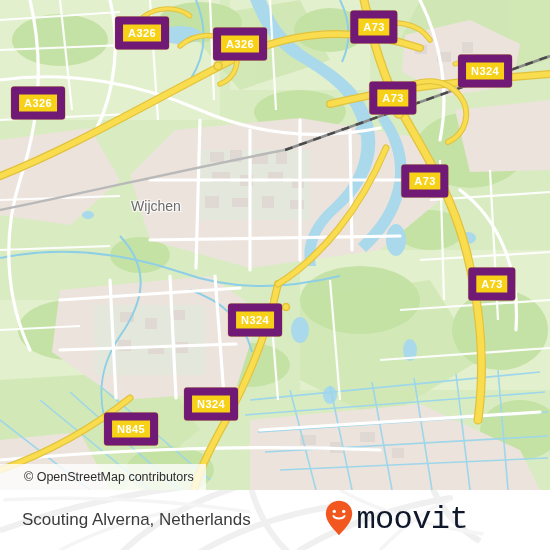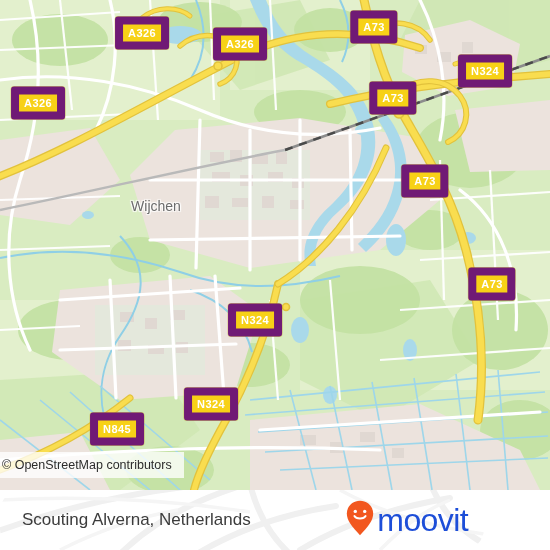--- a/index.html
+++ b/index.html
@@ -109,25 +109,25 @@
     width: 0; height: 0;
     border-left: 13px solid transparent;
     border-right: 13px solid transparent;
     border-top: 14px solid #ffffff;
   }
 
   
   #attribution {
     position: absolute;
     left: 0;
-    top: 452px;
+    top: 464px;
     height: 26px;
     display: flex;
     align-items: center;
-    padding: 0 12px 0 2px;
+    padding: 0 12px 0 24px;
     background: rgba(255,255,255,.78);
     color: #2c2c2c;
     font-size: 12.5px;
     font-family: "Liberation Sans", sans-serif;
     white-space: nowrap;
   }
 
   
   #footer {
     position: absolute;
@@ -158,23 +158,23 @@
   #brand {
     position: absolute;
     right: 16px;
     top: 50%;
     transform: translateY(-50%);
     display: flex;
     align-items: center;
     gap: 3px;
   }
   #brand-name {
-    color: #1d4ed8;
+    color: #0f172a;
     font-size: 32px;
-    font-family: Liberation Sans, sans-serif;
+    font-family: Liberation Mono, monospace;
     font-weight: 500;
     letter-spacing: -.6px;
     line-height: 32px;
   }
 </style>
 </head>
 <body>
 
 <div id="app">
 
@@ -392,21 +392,21 @@
     <div class="shield" style="left:142px; top:33px;">A326</div>
     <div class="shield" style="left:240px; top:44px;">A326</div>
     <div class="shield" style="left:38px;  top:103px;">A326</div>
     <div class="shield" style="left:374px; top:27px;">A73</div>
     <div class="shield" style="left:393px; top:98px;">A73</div>
     <div class="shield" style="left:485px; top:71px;">N324</div>
     <div class="shield" style="left:425px; top:181px;">A73</div>
     <div class="shield" style="left:492px; top:284px;">A73</div>
     <div class="shield" style="left:255px; top:320px;">N324</div>
     <div class="shield" style="left:211px; top:404px;">N324</div>
-    <div class="shield" style="left:117px; top:429px;">N845</div>
+    <div class="shield" style="left:131px; top:429px;">N845</div>
 
 
     <div id="attribution">© OpenStreetMap contributors</div>
   </div>
 
   <div id="footer">
     <svg id="footer-watermark" viewBox="0 0 550 60" preserveAspectRatio="none">
       <rect x="0" y="0" width="550" height="60" fill="#ffffff"></rect>
       <g stroke="#f0f0f0" fill="none" stroke-width="6" stroke-linecap="round">
         <path d="M-10 44 C60 18 130 2 210 -6"></path>

